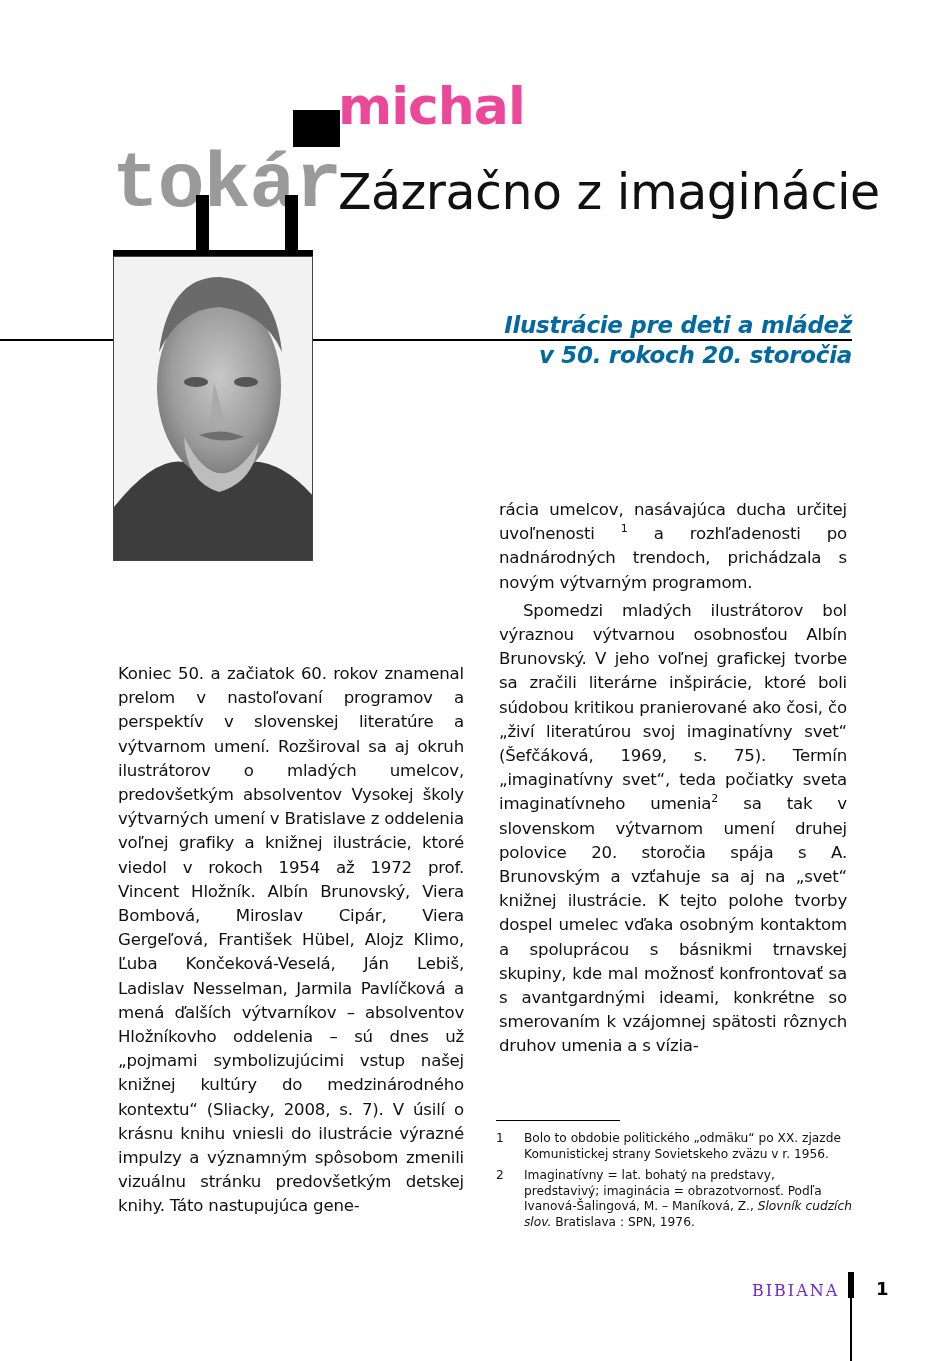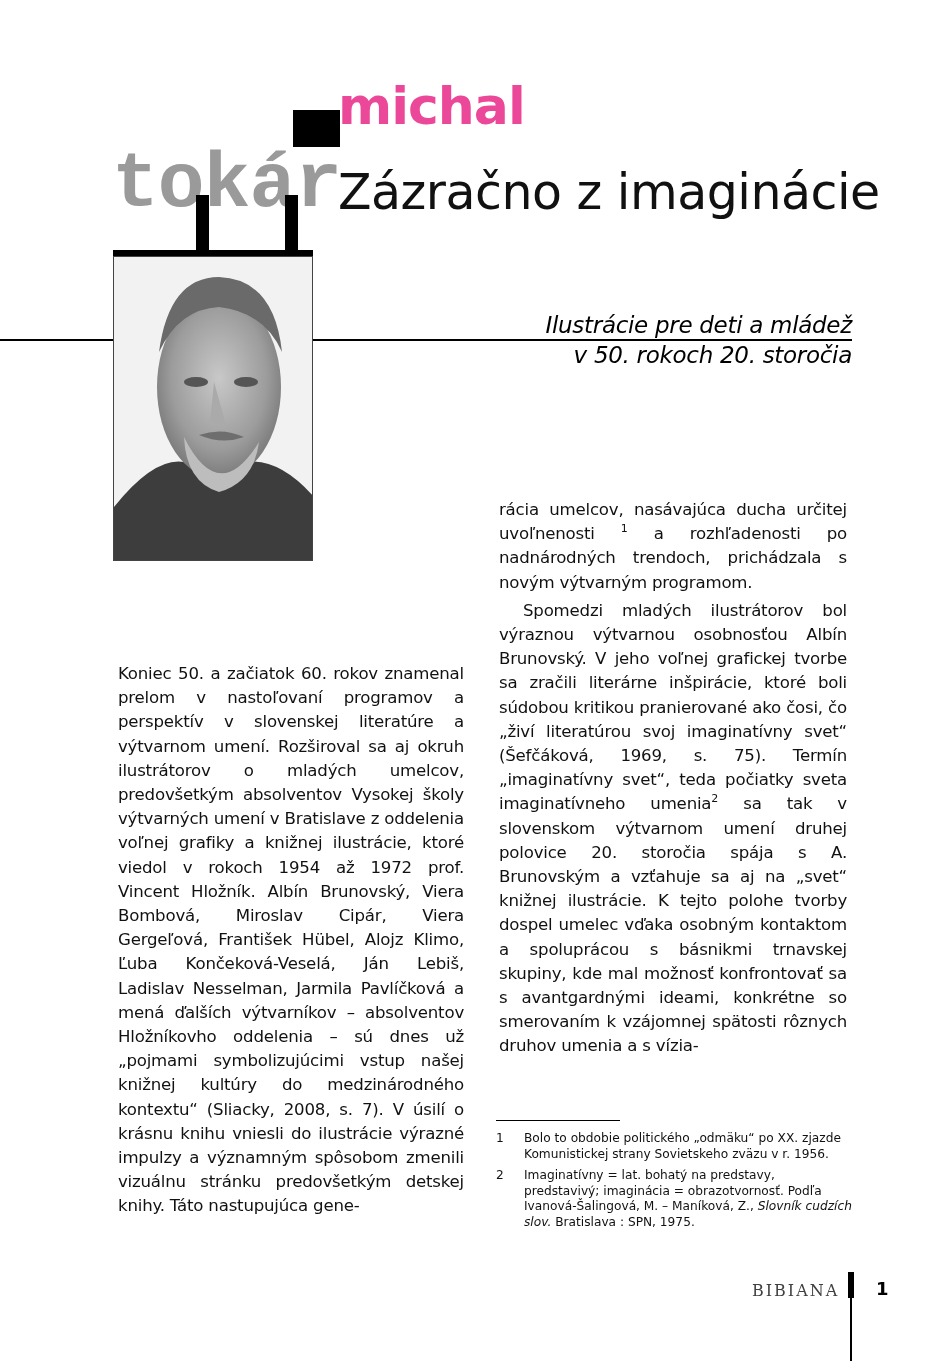--- a/index.html
+++ b/index.html
@@ -29,22 +29,22 @@
     font-family: "DejaVu Sans", sans-serif; font-weight: normal; letter-spacing: -0.5px;
   }
   .rule { left: 0; top: 339px; width: 852px; height: 2px; background: #000; }
 
   .photo {
     left: 113px; top: 256px; width: 200px; height: 305px;
     border: 1px solid #444; box-sizing: border-box; overflow: hidden; background: #f4f4f4;
   }
 
   .subtitle {
-    right: 84px; top: 310px; text-align: right; font-style: italic; font-weight: normal;
-    font-size: 23px; line-height: 30px; color: #000000;
+    right: 84px; top: 310px; text-align: right; font-style: italic; font-weight: bold;
+    font-size: 23px; line-height: 30px; color: #0369a1;
     font-family: "DejaVu Sans", sans-serif; letter-spacing: -0.3px;
   }
   .subtitle span { display: block; }
 
   
   .col {
     font-family: "DejaVu Sans", sans-serif; font-size: 16.6px; line-height: 24.2px;
     text-align: justify; color: #111; letter-spacing: -0.2px;
   }
   .col p { margin: 4px; }
@@ -53,21 +53,21 @@
   .indent { text-indent: 24px; }
   sup { font-size: 11px; line-height: 0; }
 
   .fn-rule { left: 496px; top: 1120px; width: 124px; height: 1px; background: #000; }
   .footnotes { left: 496px; top: 1131px; width: 356px; font-size: 12.2px; line-height: 15.5px; color: #111; }
   .fn { display: flex; margin-bottom: 6px; }
   .fn-num { width: 28px; flex: none; }
   .fn-text { flex: 1; }
   .fn-text i { font-style: italic; }
 
-  .journal { left: 752px; top: 1281px; font-size: 16px; letter-spacing: 2px; color: #404040; font-family: "DejaVu Serif", serif; }
+  .journal { left: 752px; top: 1281px; font-size: 16px; letter-spacing: 2px; color: #6d28d9; font-family: "DejaVu Serif", serif; }
   .folio-bar { left: 848px; top: 1272px; width: 6px; height: 26px; background: #000; }
   .folio-line { left: 850px; top: 1298px; width: 2px; height: 63px; background: #000; }
   .page-number { left: 876px; top: 1278px; font-size: 18px; font-weight: bold; color: #000; }
 </style>
 </head>
 <body>
 
 <div class="abs name-square"></div>
 <div class="abs name-first">michal</div>
 <div class="abs name-last">tokár</div>
@@ -114,20 +114,20 @@
 </div>
 
 <div class="abs fn-rule"></div>
 <div class="abs footnotes">
   <div class="fn">
     <span class="fn-num">1</span>
     <span class="fn-text">Bolo to obdobie politického „odmäku“ po XX. zjazde Komunistickej strany Sovietskeho zväzu v r. 1956.</span>
   </div>
   <div class="fn">
     <span class="fn-num">2</span>
-    <span class="fn-text"><span>Imaginatívny = lat. bohatý na predstavy, predstavivý; imaginácia = obrazotvornosť. Podľa Ivanová-Šalingová, M. – Maníková, Z., </span><i>Slovník cudzích slov.</i><span> Bratislava : SPN, 1975.</span></span>
+    <span class="fn-text"><span>Imaginatívny = lat. bohatý na predstavy, predstavivý; imaginácia = obrazotvornosť. Podľa Ivanová-Šalingová, M. – Maníková, Z., </span><i>Slovník cudzích slov.</i><span> Bratislava : SPN, 1976.</span></span>
   </div>
 </div>
 
 <div class="abs journal">BIBIANA</div>
 <div class="abs folio-bar"></div>
 <div class="abs folio-line"></div>
 <div class="abs page-number">1</div>
 
 </body></html>

